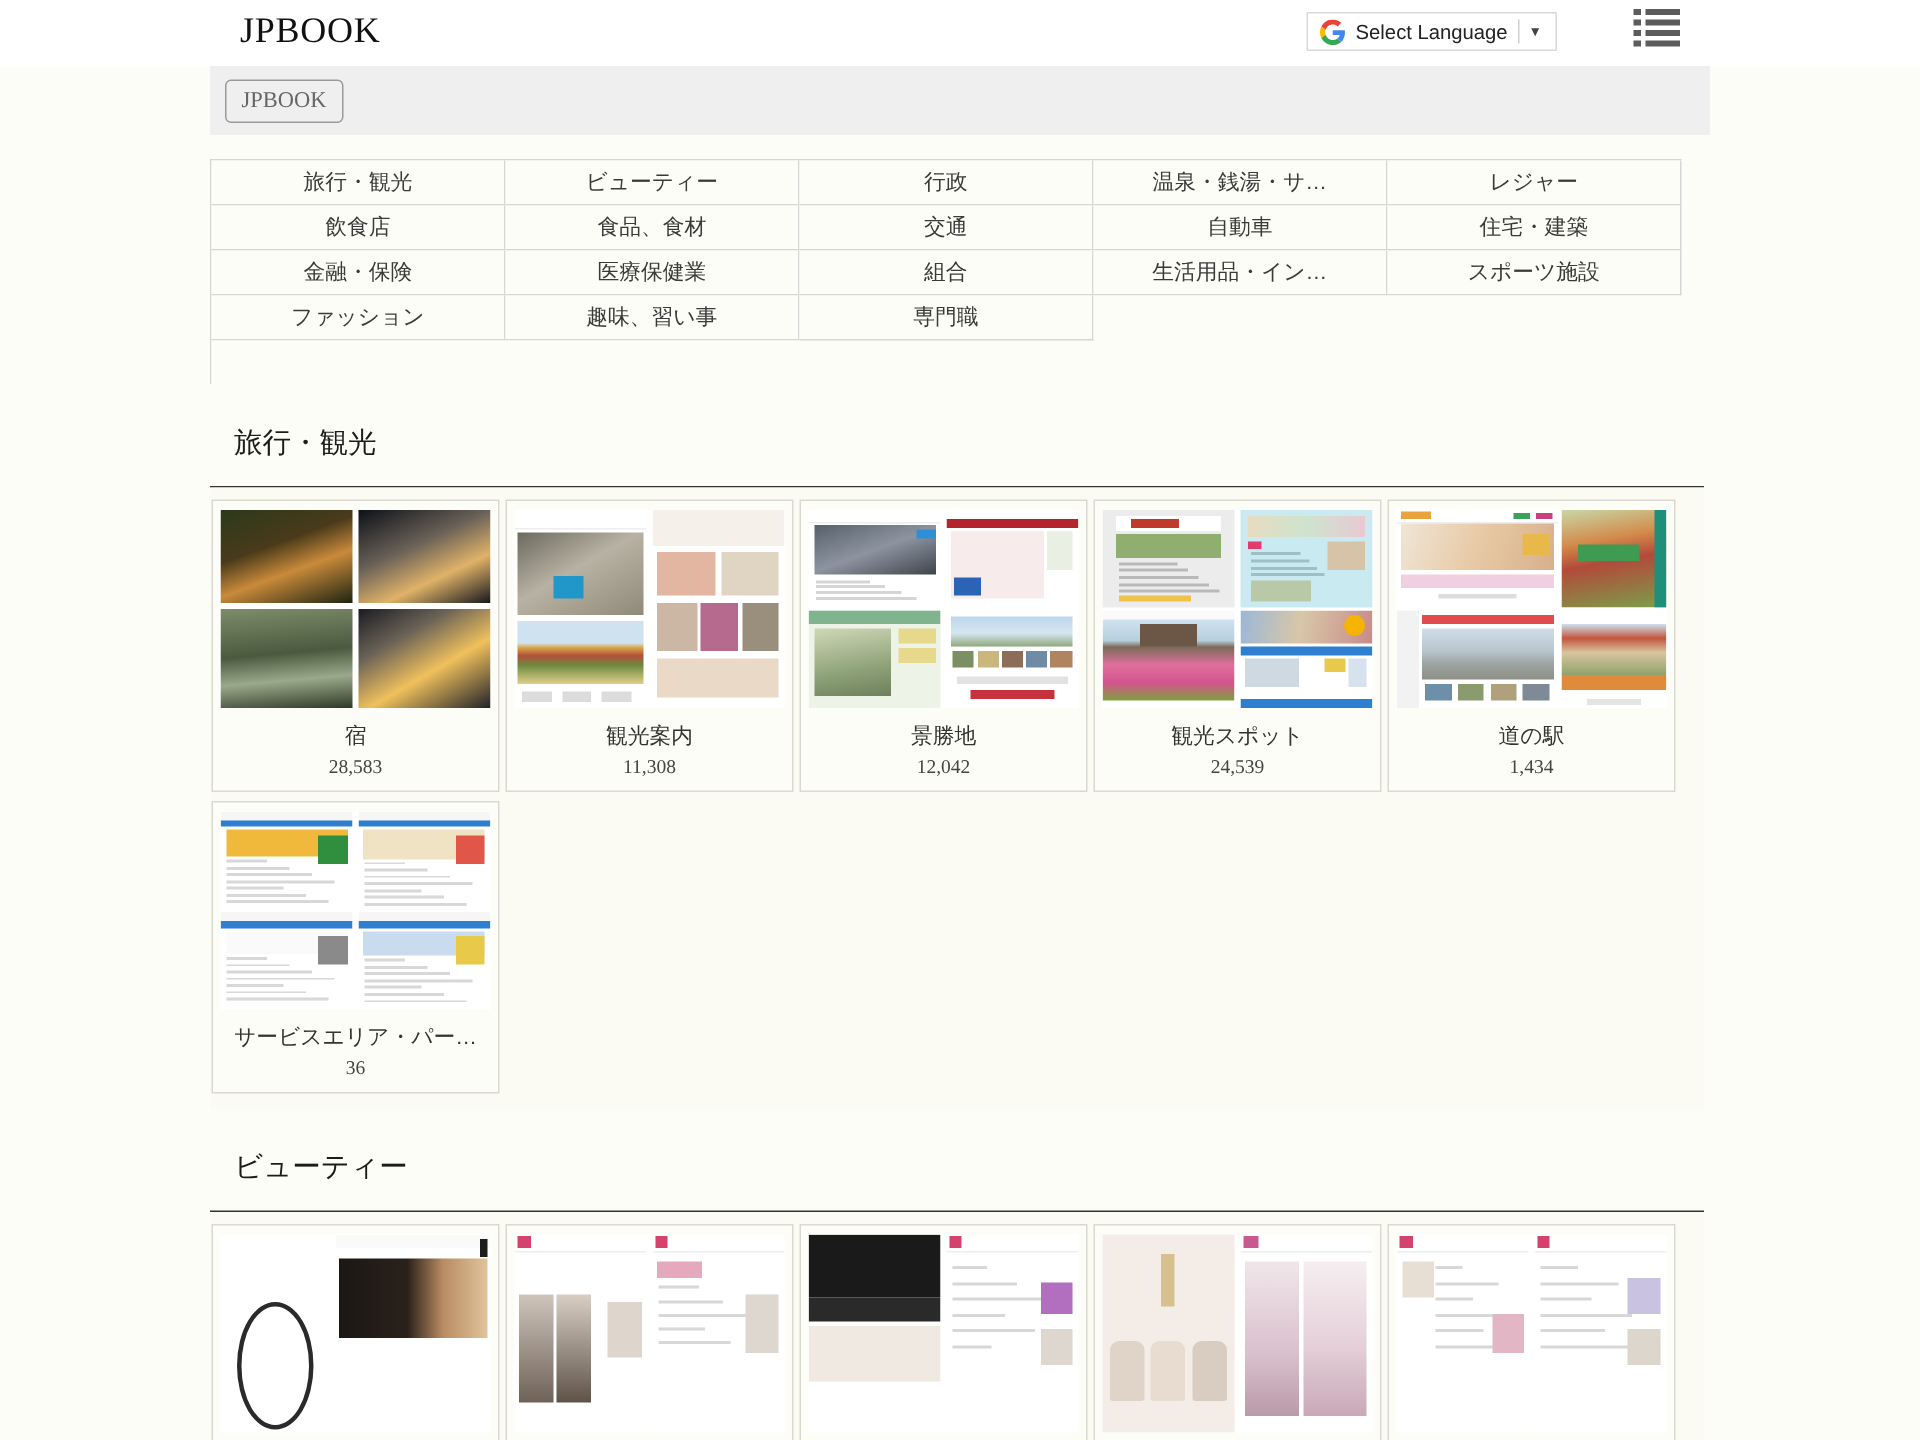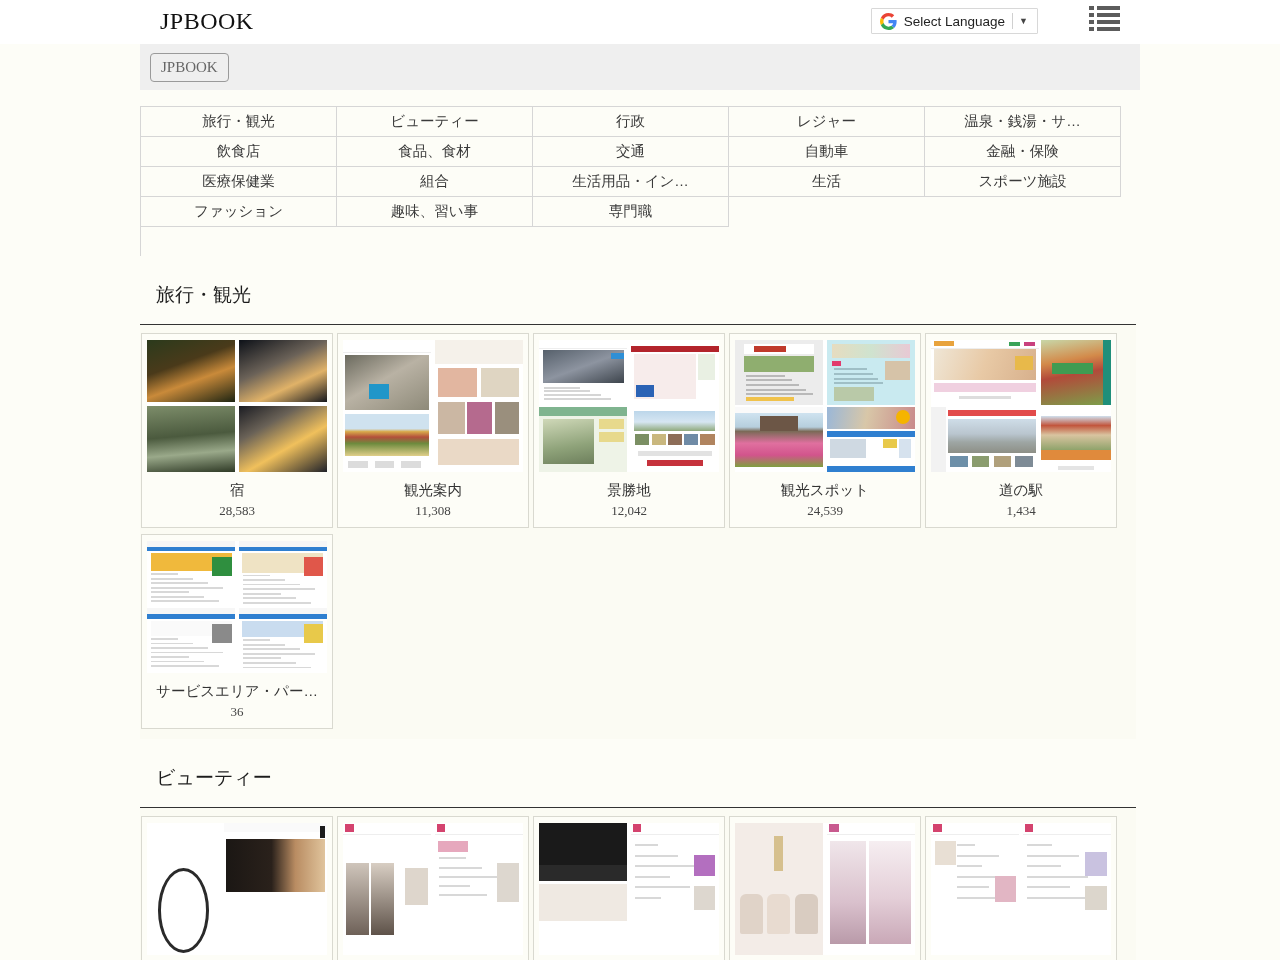--- a/index.html
+++ b/index.html
@@ -285,31 +285,31 @@
   <span class="breadcrumb-chip">JPBOOK</span>
 </div>
 
 <div class="content-wrap">
 
 
   <div class="cat-grid" id="cat-grid">
       <div class="cat-cell">旅行・観光</div>
       <div class="cat-cell">ビューティー</div>
       <div class="cat-cell">行政</div>
+      <div class="cat-cell">温泉・銭湯・サ…</div>
       <div class="cat-cell">レジャー</div>
-      <div class="cat-cell">温泉・銭湯・サ…</div>
       <div class="cat-cell">飲食店</div>
       <div class="cat-cell">食品、食材</div>
       <div class="cat-cell">交通</div>
       <div class="cat-cell">自動車</div>
+      <div class="cat-cell">住宅・建築</div>
       <div class="cat-cell">金融・保険</div>
       <div class="cat-cell">医療保健業</div>
       <div class="cat-cell">組合</div>
       <div class="cat-cell">生活用品・イン…</div>
-      <div class="cat-cell">生活</div>
       <div class="cat-cell">スポーツ施設</div>
       <div class="cat-cell">ファッション</div>
       <div class="cat-cell">趣味、習い事</div>
       <div class="cat-cell">専門職</div>
       <div class="cat-cell empty"></div>
       <div class="cat-cell empty"></div>
       <div class="cat-cell empty"></div>
       <div class="cat-cell empty"></div>
     </div>
 

